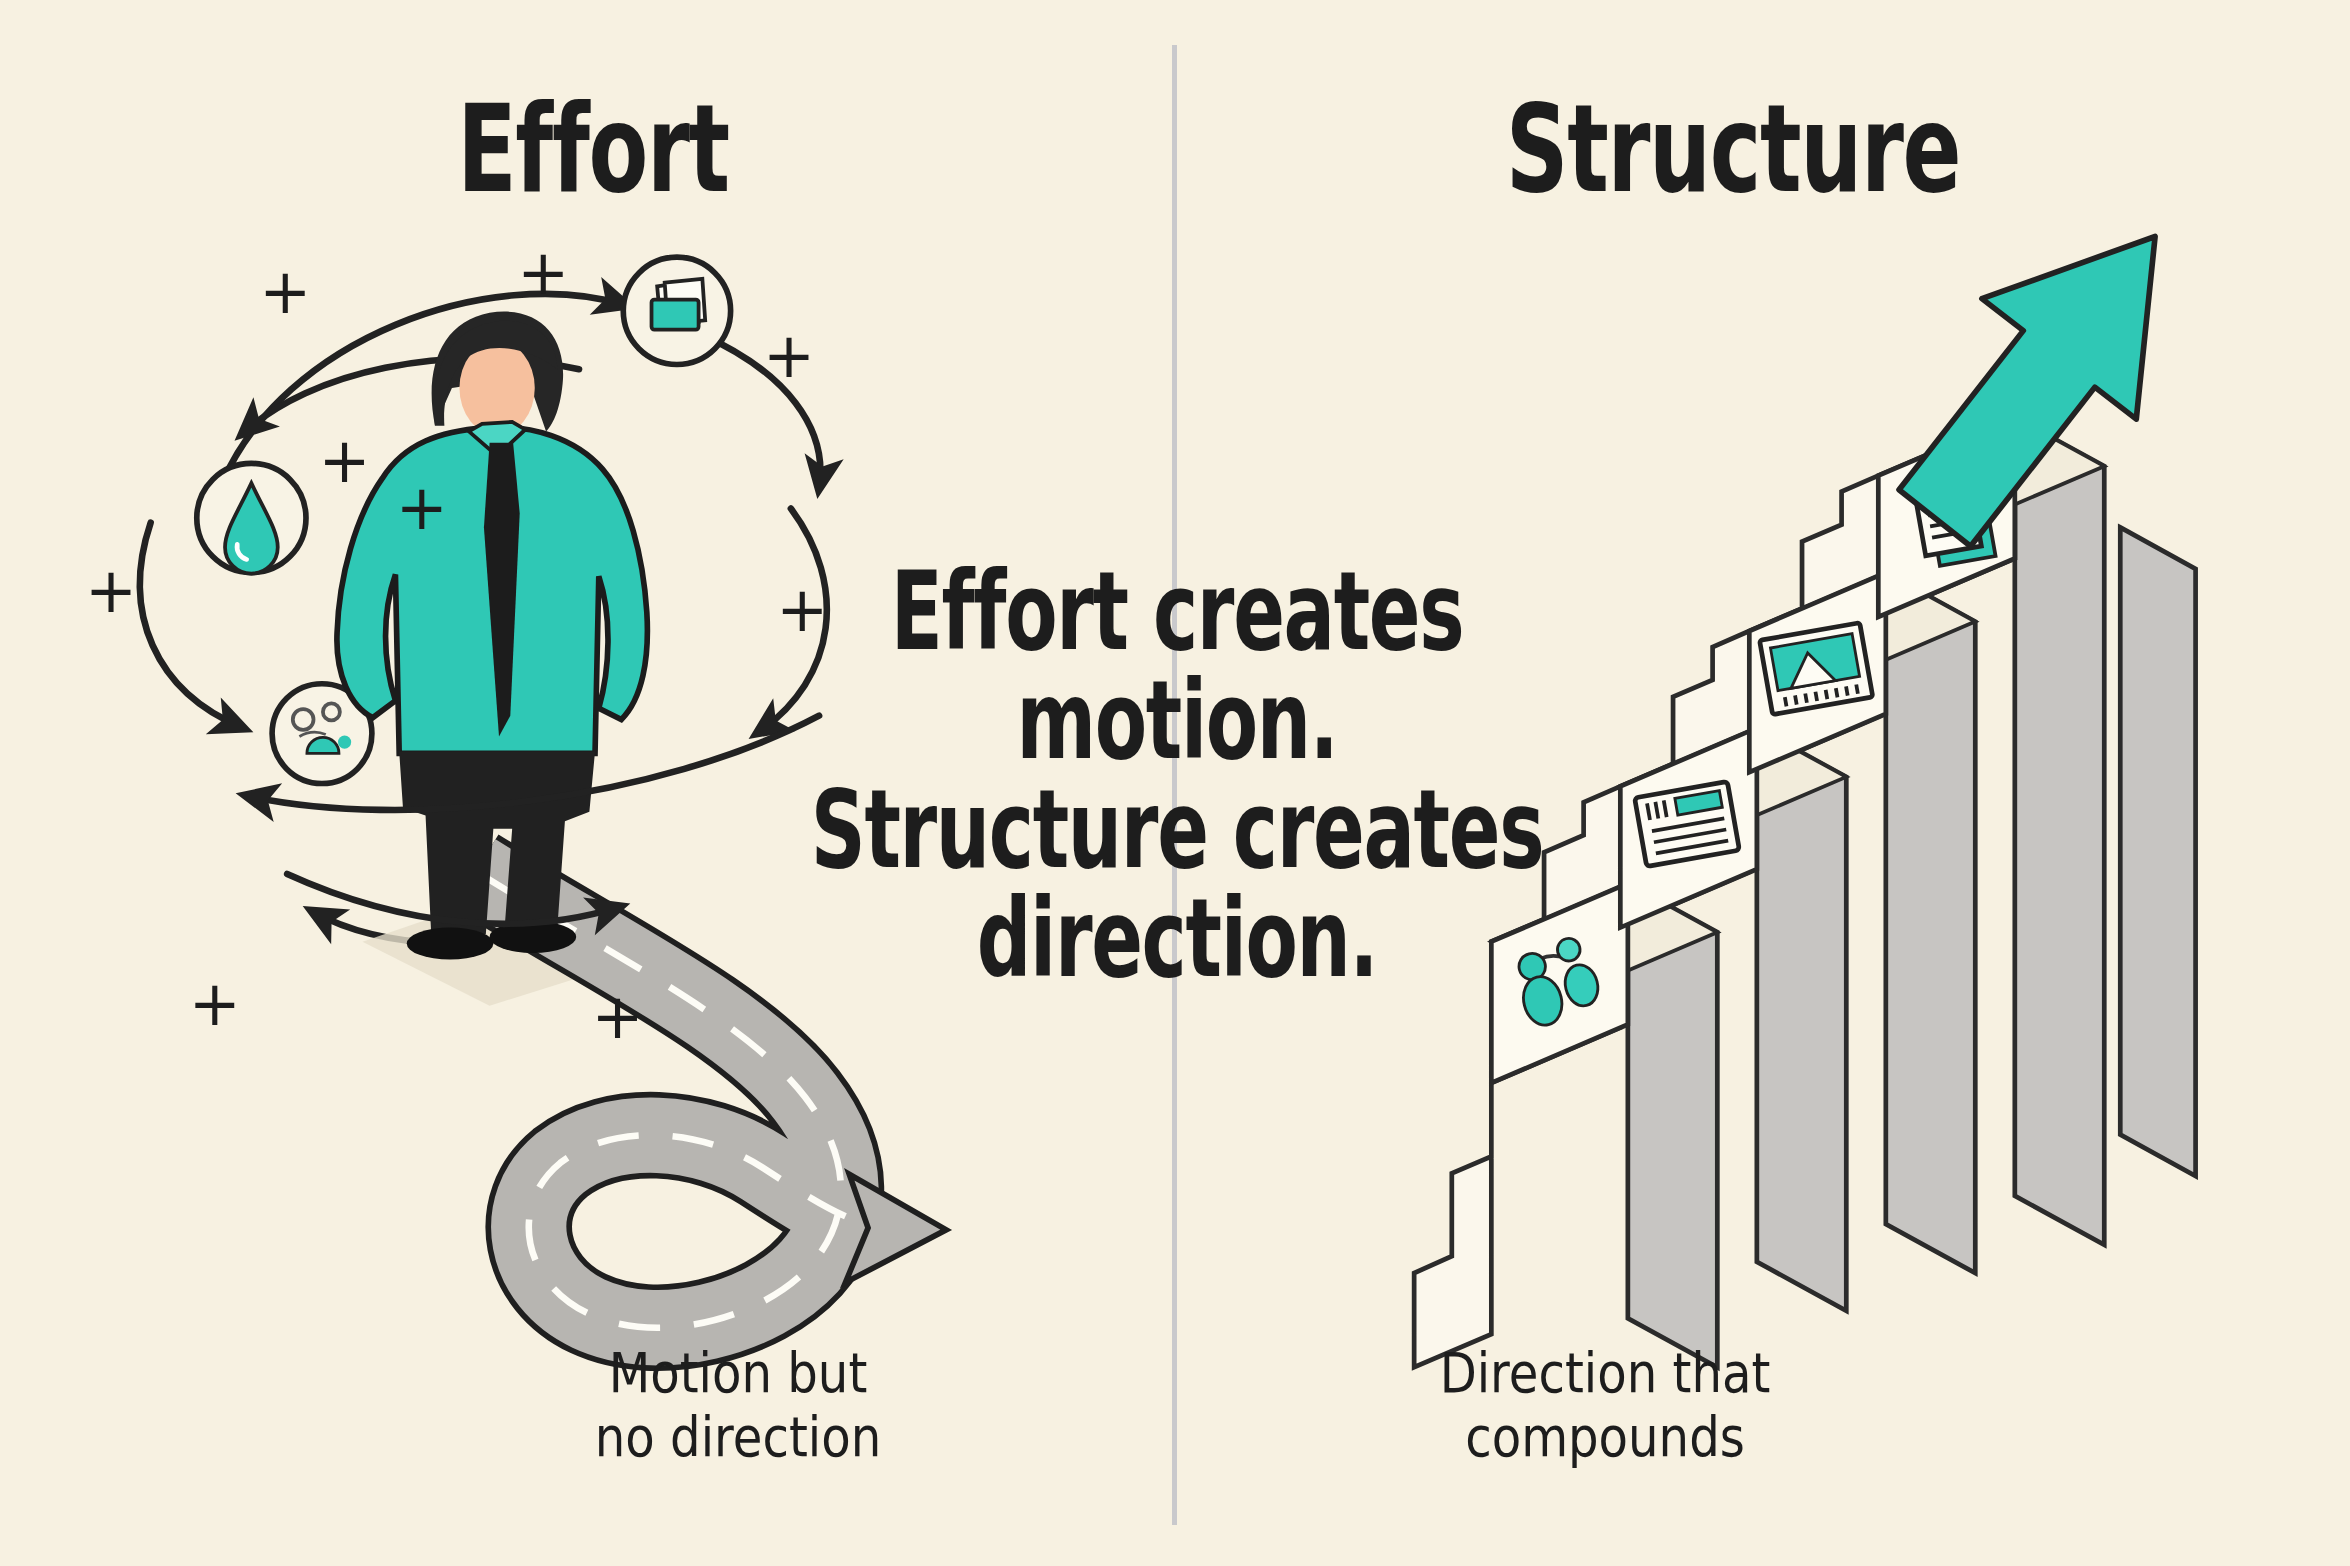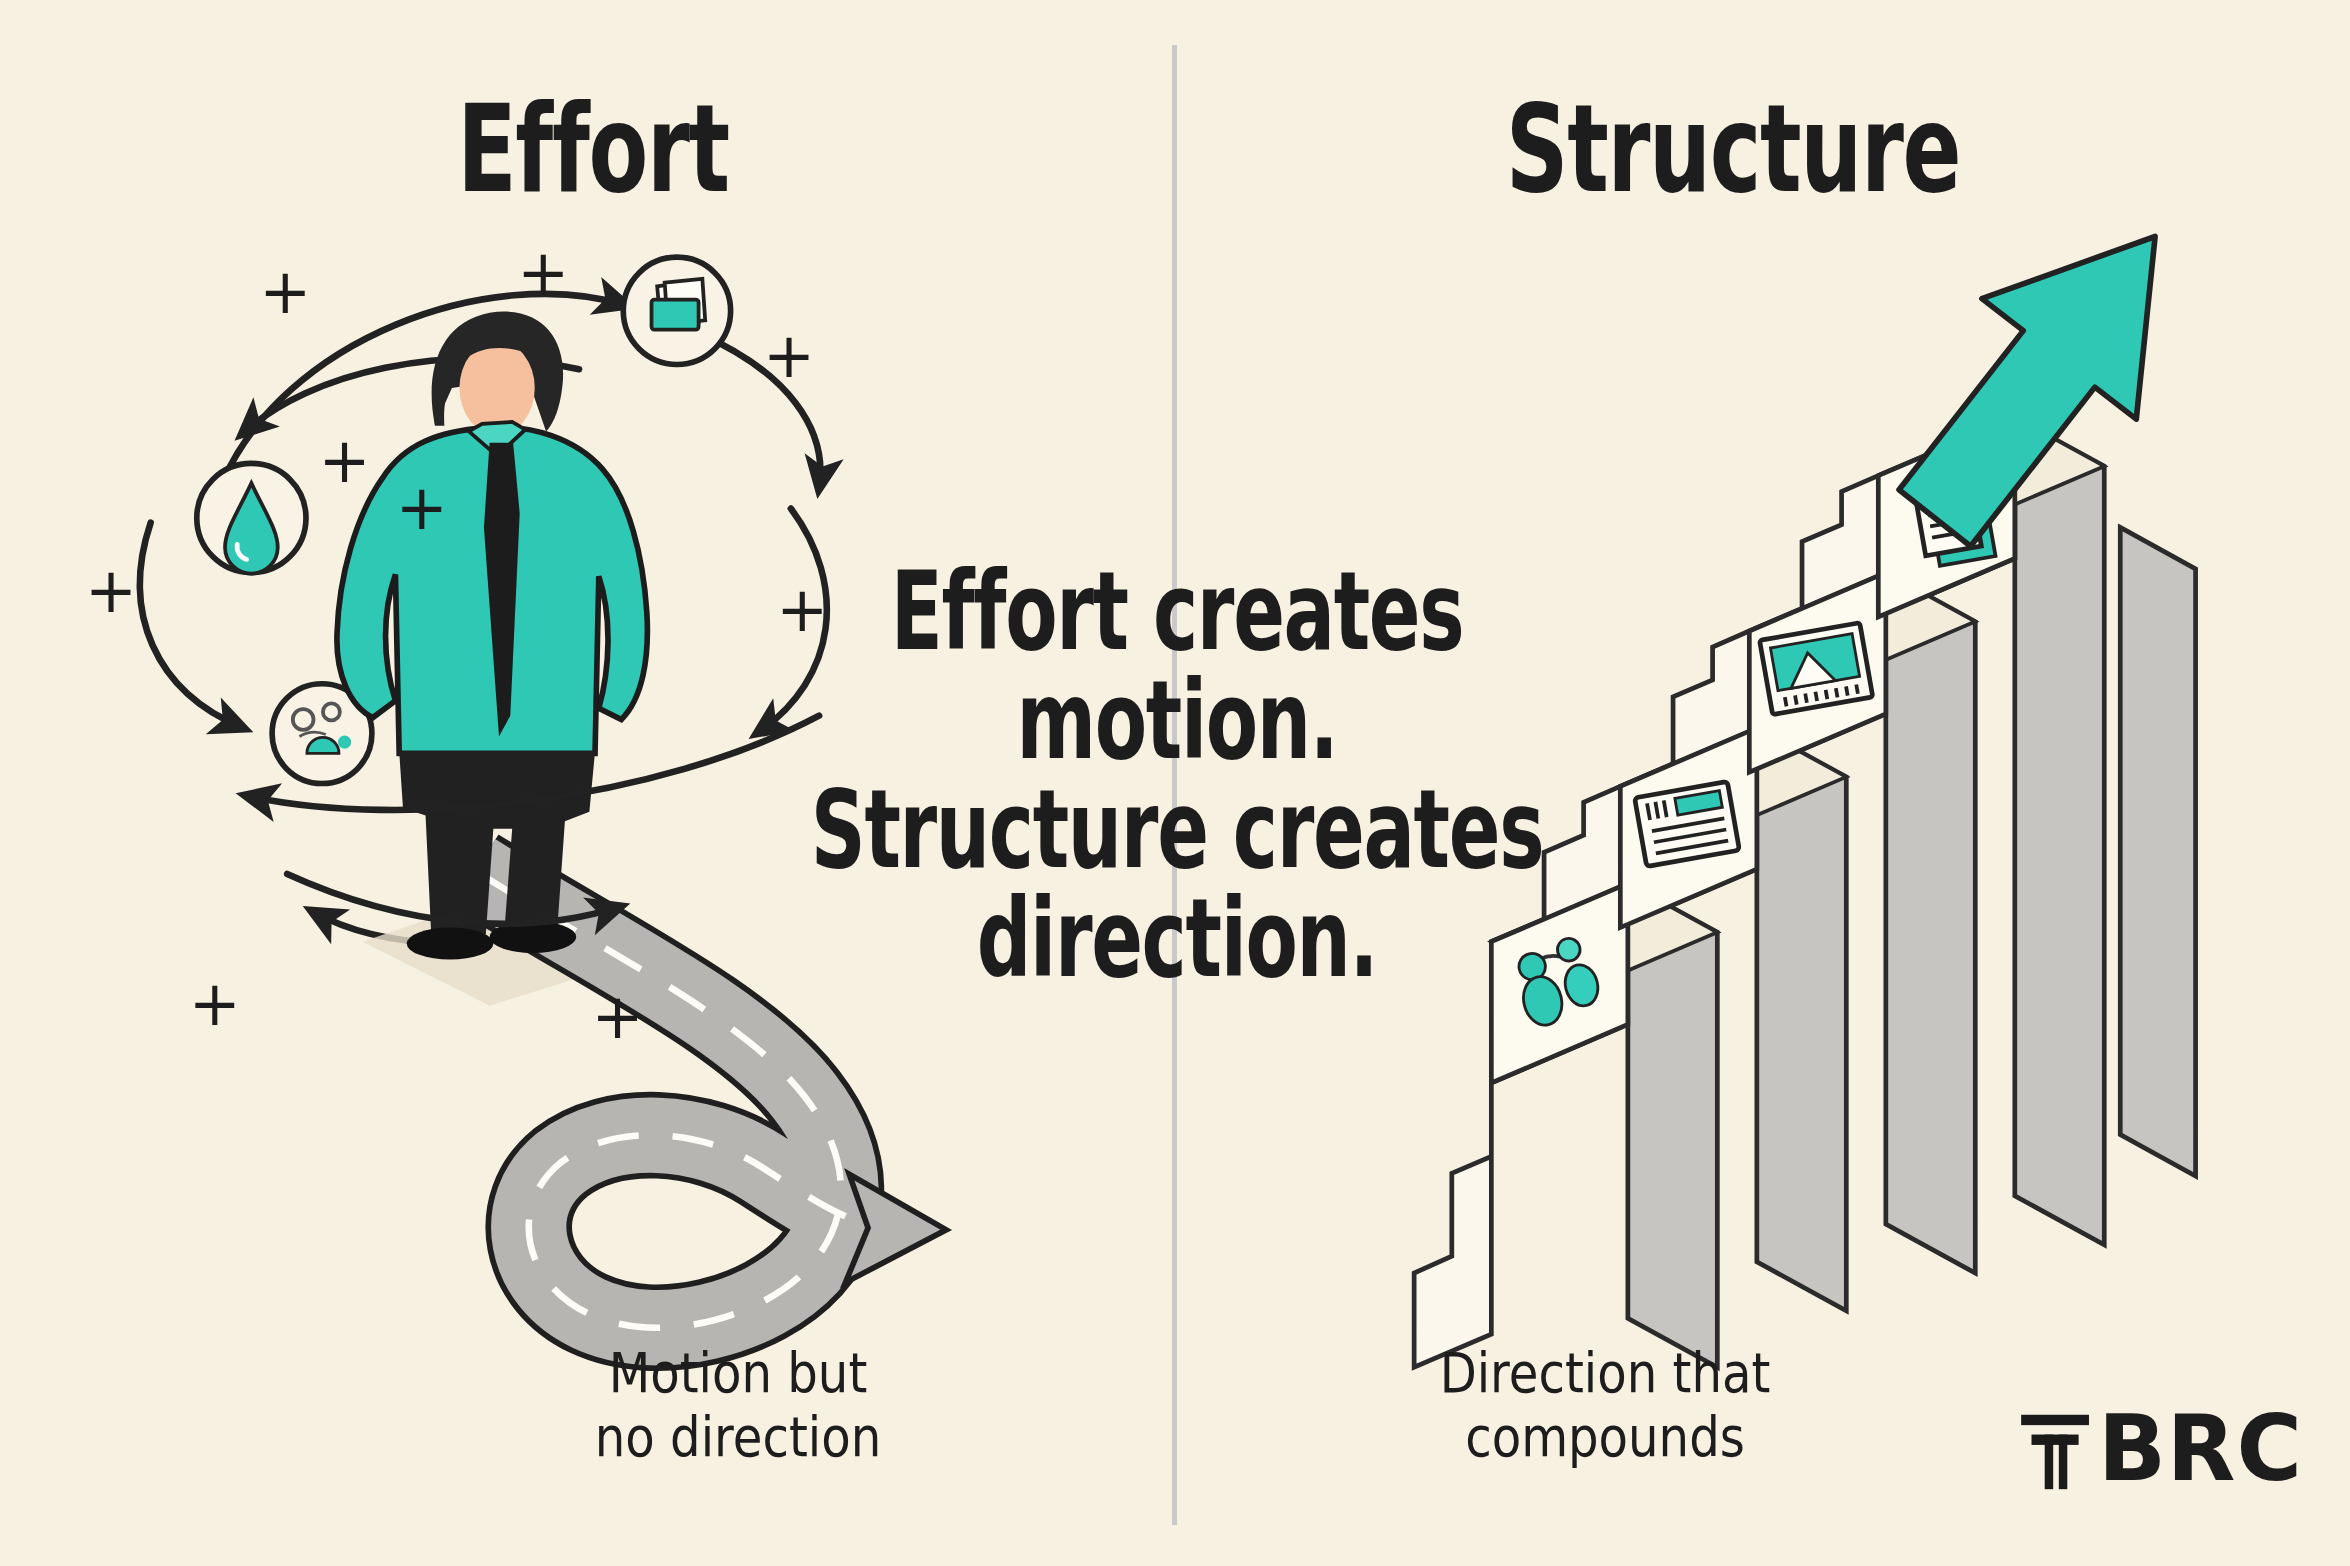--- a/index.html
+++ b/index.html
@@ -218,24 +218,15 @@
 motion.
 Structure creates
 direction.</div>
 
   <div id="caption-left" class="abs caption">Motion but
 no direction</div>
 
   <div id="caption-right" class="abs caption">Direction that
 compounds</div>
 
-  <div class="abs logo">
-    <svg width="70" height="81" viewBox="0 0 74 86">
-      <rect x="0" y="4" width="72" height="11" fill="#1a1a1a"></rect>
-      <rect x="11" y="25" width="50" height="11" fill="#1a1a1a"></rect>
-      <rect x="25" y="25" width="9" height="58" fill="#1a1a1a"></rect>
-      <rect x="40" y="25" width="9" height="58" fill="#1a1a1a"></rect>
-    </svg>
-    <span class="letters">BRC</span>
-  </div>
 
 </div>
 
 
 </body></html>

